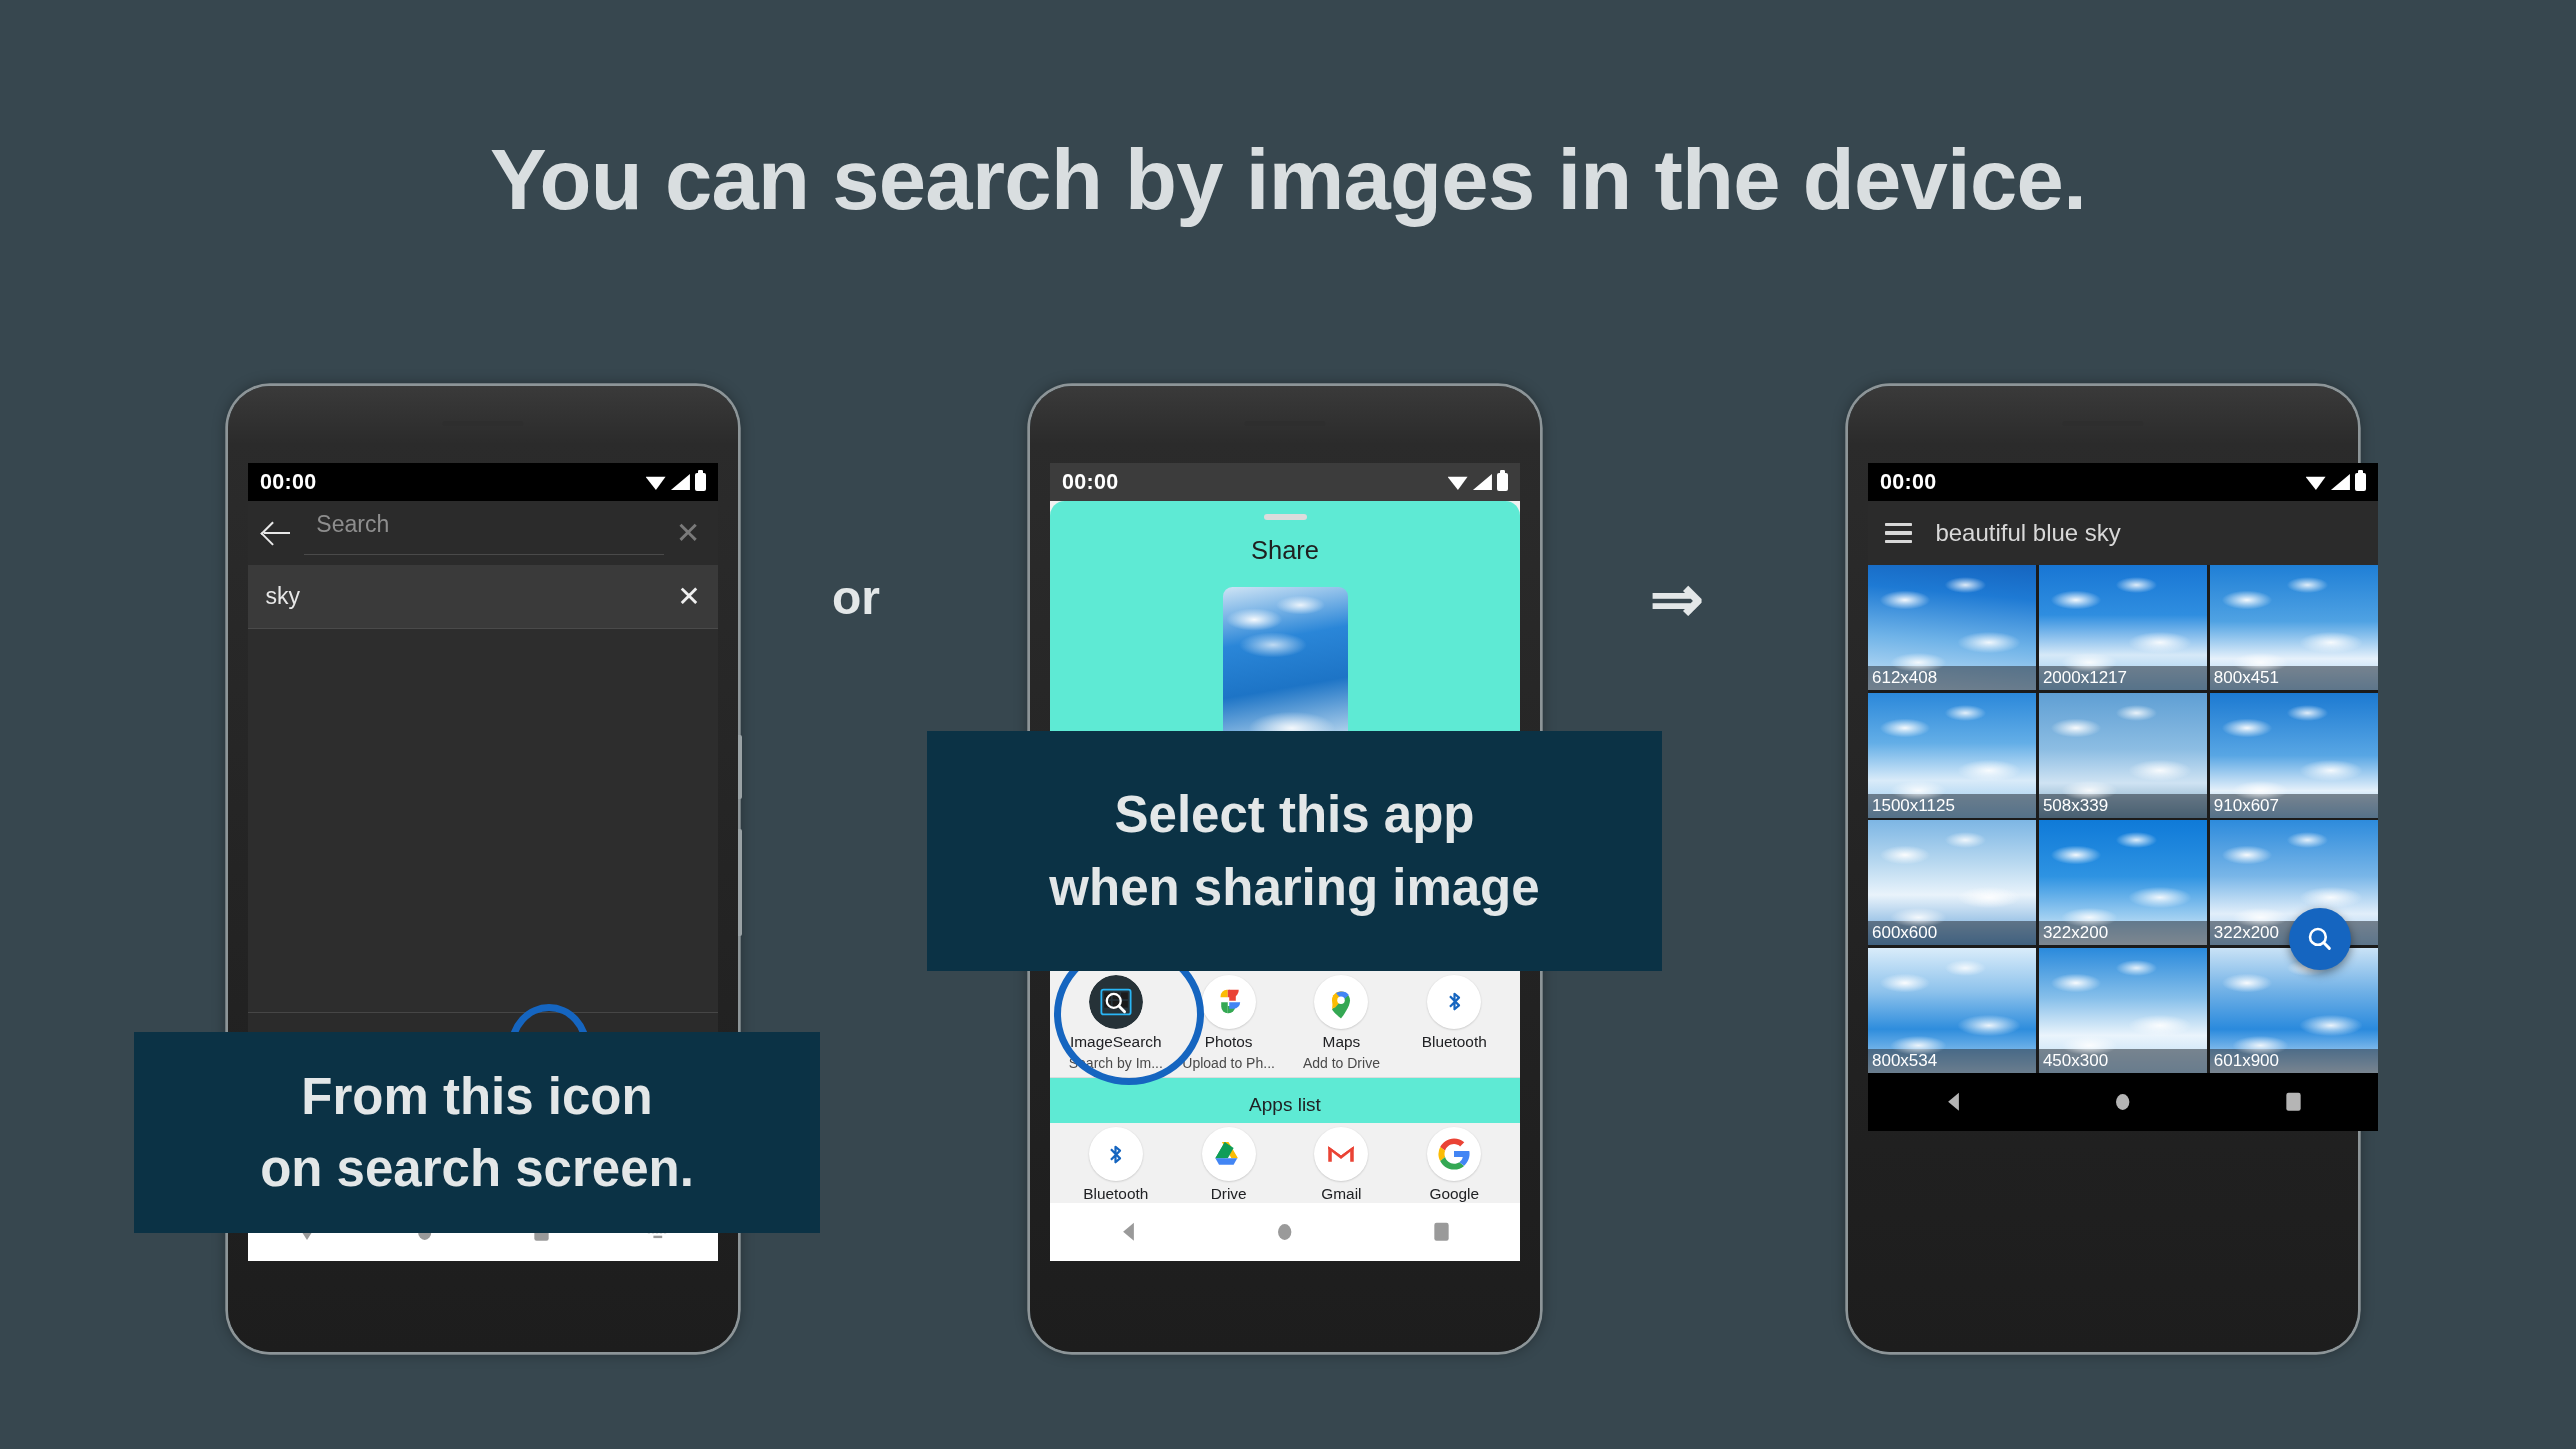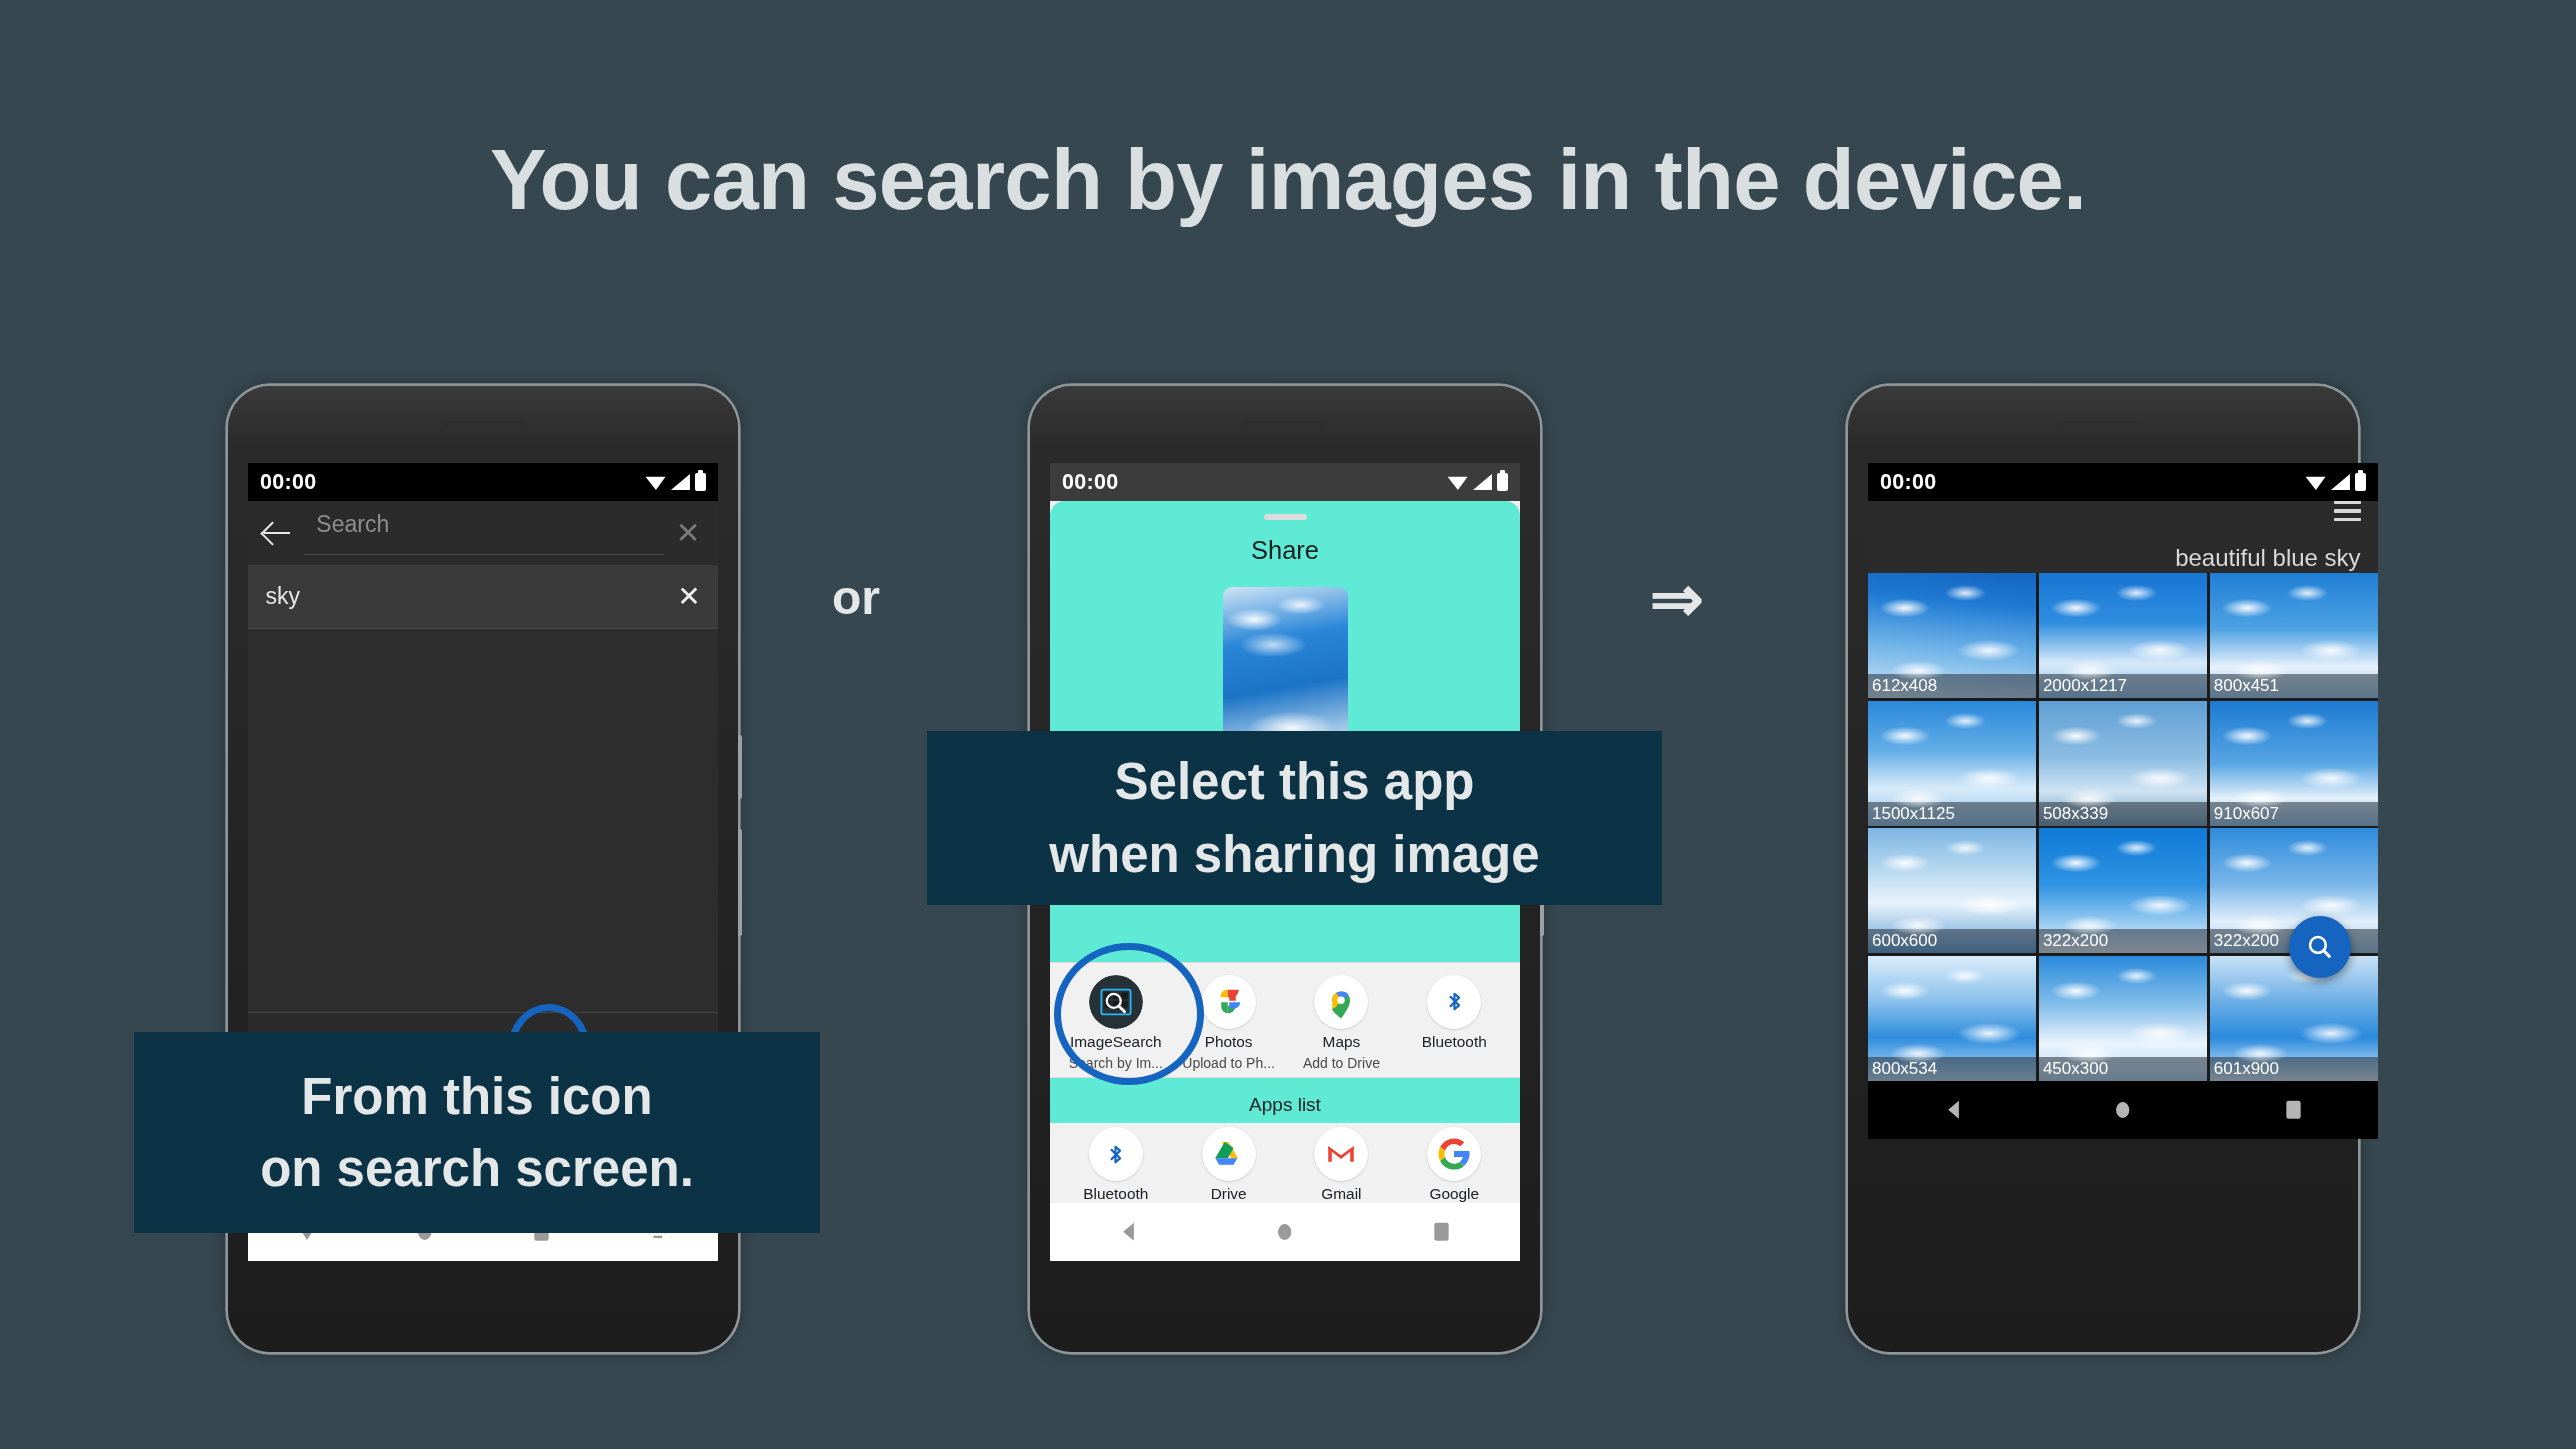--- a/index.html
+++ b/index.html
@@ -172,21 +172,21 @@
     overflow:hidden;
   }
   .appname{ font-size:15.4px; color:#202124; white-space:nowrap; }
   .appsub{ font-size:14px; color:#4a4a4a; white-space:nowrap; }
   .appslist-label{ text-align:center; font-size:19px; color:#202124; padding:16px 0 6.7px; border-top:0.7px solid #dcdcdc;}
   .approw2{ display:flex; padding:4px 9.4px 0; background:#f1f1f1; }
 
   
   #phone3{ left:1848px; top:386px; }
   .p3-appbar{
-    background:#2b2b2b;height:72px;display:flex;align-items:flex-end;gap:23px;padding:0 17.4px;flex-direction:column;
+    background:#2b2b2b;height:64px;display:flex;align-items:center;gap:23px;padding:0 17.4px;
   }
   .ham{ width:27px;height:20px;display:flex;flex-direction:column;justify-content:space-between;}
   .ham i{ display:block;height:3.4px;background:#d8d8d8;border-radius:0.7px;}
   .p3-title{ color:#d8d8d8;font-size:24px; }
   .grid{ display:grid;grid-template-columns:repeat(3,1fr);gap:2.7px;padding:0;background:#1b1b1b;}
   .cell{ position:relative; height:125px; overflow:hidden; }
   .cell .label{
     position:absolute;left:0;bottom:0;right:0;background:rgba(40,48,56,.55);
     color:#fff;font-size:17px;padding:2px 4px;
   }
@@ -218,21 +218,21 @@
       radial-gradient(ellipse 39px 13.4px at 30% 78%, rgba(255,255,255,.88), transparent 72%);
   }
 
   
   .callout{
     position:absolute; background:#0B3245; color:#E3E7E8;
     display:flex; flex-direction:column; align-items:center; justify-content:center;
     font-weight:700; text-align:center;
   }
   #callout1{ left:134px; top:1032px; width:686px; height:201px; font-size:51px; gap:13.4px; }
-  #callout2{ left:927px; top:731px; width:735px; height:174px; font-size:51px; gap:13.4px; }
+  #callout2{ left:927px; top:731px; width:735px; height:240px; font-size:51px; gap:13.4px; }
 
   
   .conn{
     position:absolute; color:#E3E7E8; font-weight:700;
   }
   #or-text{ left:832px; top:570px; font-size:48px; }
   #arrow-glyph{ left:1650px; top:567px; font-size:64px; line-height:1; }
 </style>
 </head>
 <body>

